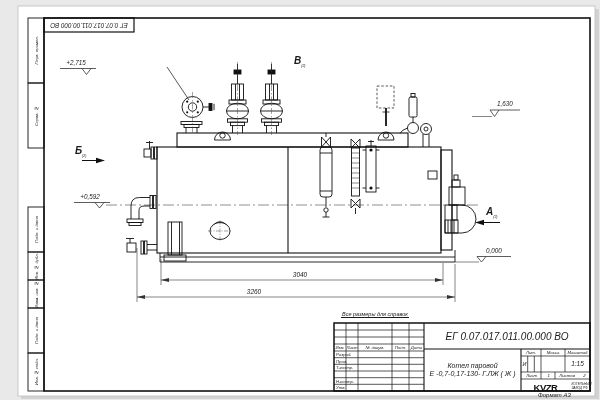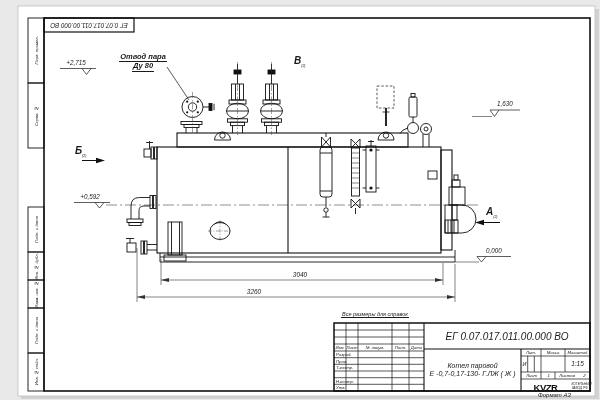--- a/index.html
+++ b/index.html
@@ -301,24 +301,20 @@
   <div class="vt" style="left:28px;top:280px;width:16px;height:28px;">
       <span>Взам. инв. №</span>
     </div>
   <div class="vt" style="left:28px;top:308px;width:16px;height:45px;">
       <span>Подп. и дата</span>
     </div>
   <div class="vt" style="left:28px;top:353px;width:16px;height:38px;">
       <span>Инв. № подл.</span>
     </div>
 
-  <div class="t ctr" style="left:112px;top:53px;width:62px;font-size:7.5px;font-weight:bold;">
-    <span class="u">Отвод пара</span><br>
-    <span class="u">Ду 80</span>
-  </div>
 
   <div class="t ctr" style="left:58px;top:60px;width:36px;font-size:6.3px;">+2,715</div>
   <div class="t ctr" style="left:72px;top:194px;width:36px;font-size:6.3px;">+0,592</div>
   <div class="t ctr" style="left:490px;top:101px;width:30px;font-size:6.3px;">1,630</div>
   <div class="t ctr" style="left:478px;top:248px;width:32px;font-size:6.3px;">0,000</div>
 
   <div class="t view-letter" style="left:75px;top:145px;">
     <span>Б</span><span class="view-ref">(2)</span>
   </div>
   <div class="t view-letter" style="left:294px;top:55px;">

